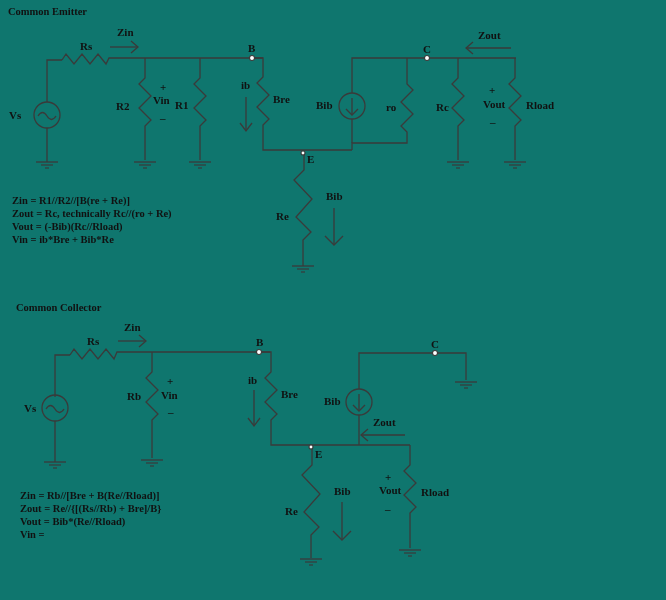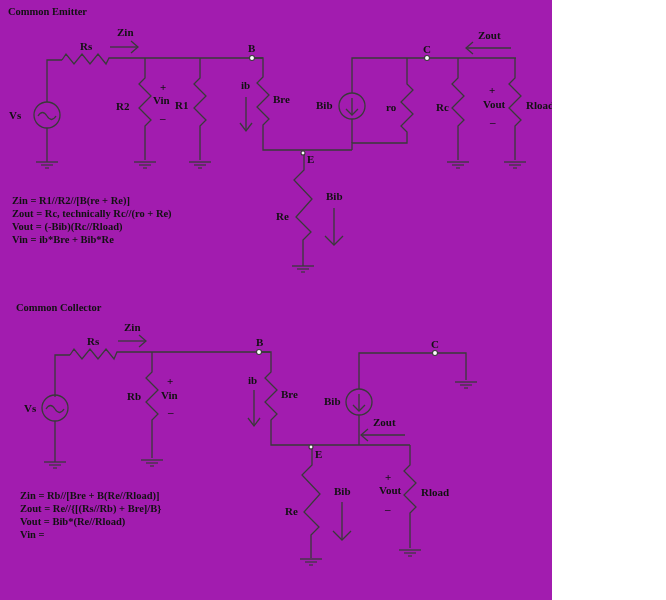--- a/index.html
+++ b/index.html
@@ -1,16 +1,16 @@
 <!DOCTYPE html>
 <html><head>
 <meta charset="utf-8">
 <style>
   html, body { margin: 0; padding: 0; background: #ffffff; }
-  #canvas { position: relative; width: 552px; height: 600px; overflow: hidden; background: #a21caf; }
+  #canvas { position: relative; width: 666px; height: 600px; overflow: hidden; background: #0f766e; }
   svg { position: absolute; left: 0; top: 0; }
   .w { stroke: #3a3a3a; stroke-width: 1.3; fill: none; }
   .lbl { font-family: "Liberation Serif", serif; font-weight: bold; font-size: 11px; fill: #111; }
   .title { font-family: "Liberation Serif", serif; font-weight: bold; font-size: 10.5px; fill: #111; }
   .eq { font-family: "Liberation Serif", serif; font-weight: bold; font-size: 10.5px; fill: #111; }
   .node { fill: #fff; stroke: #3a3a3a; stroke-width: 1.1; }
 </style>
 </head>
 <body>
 

